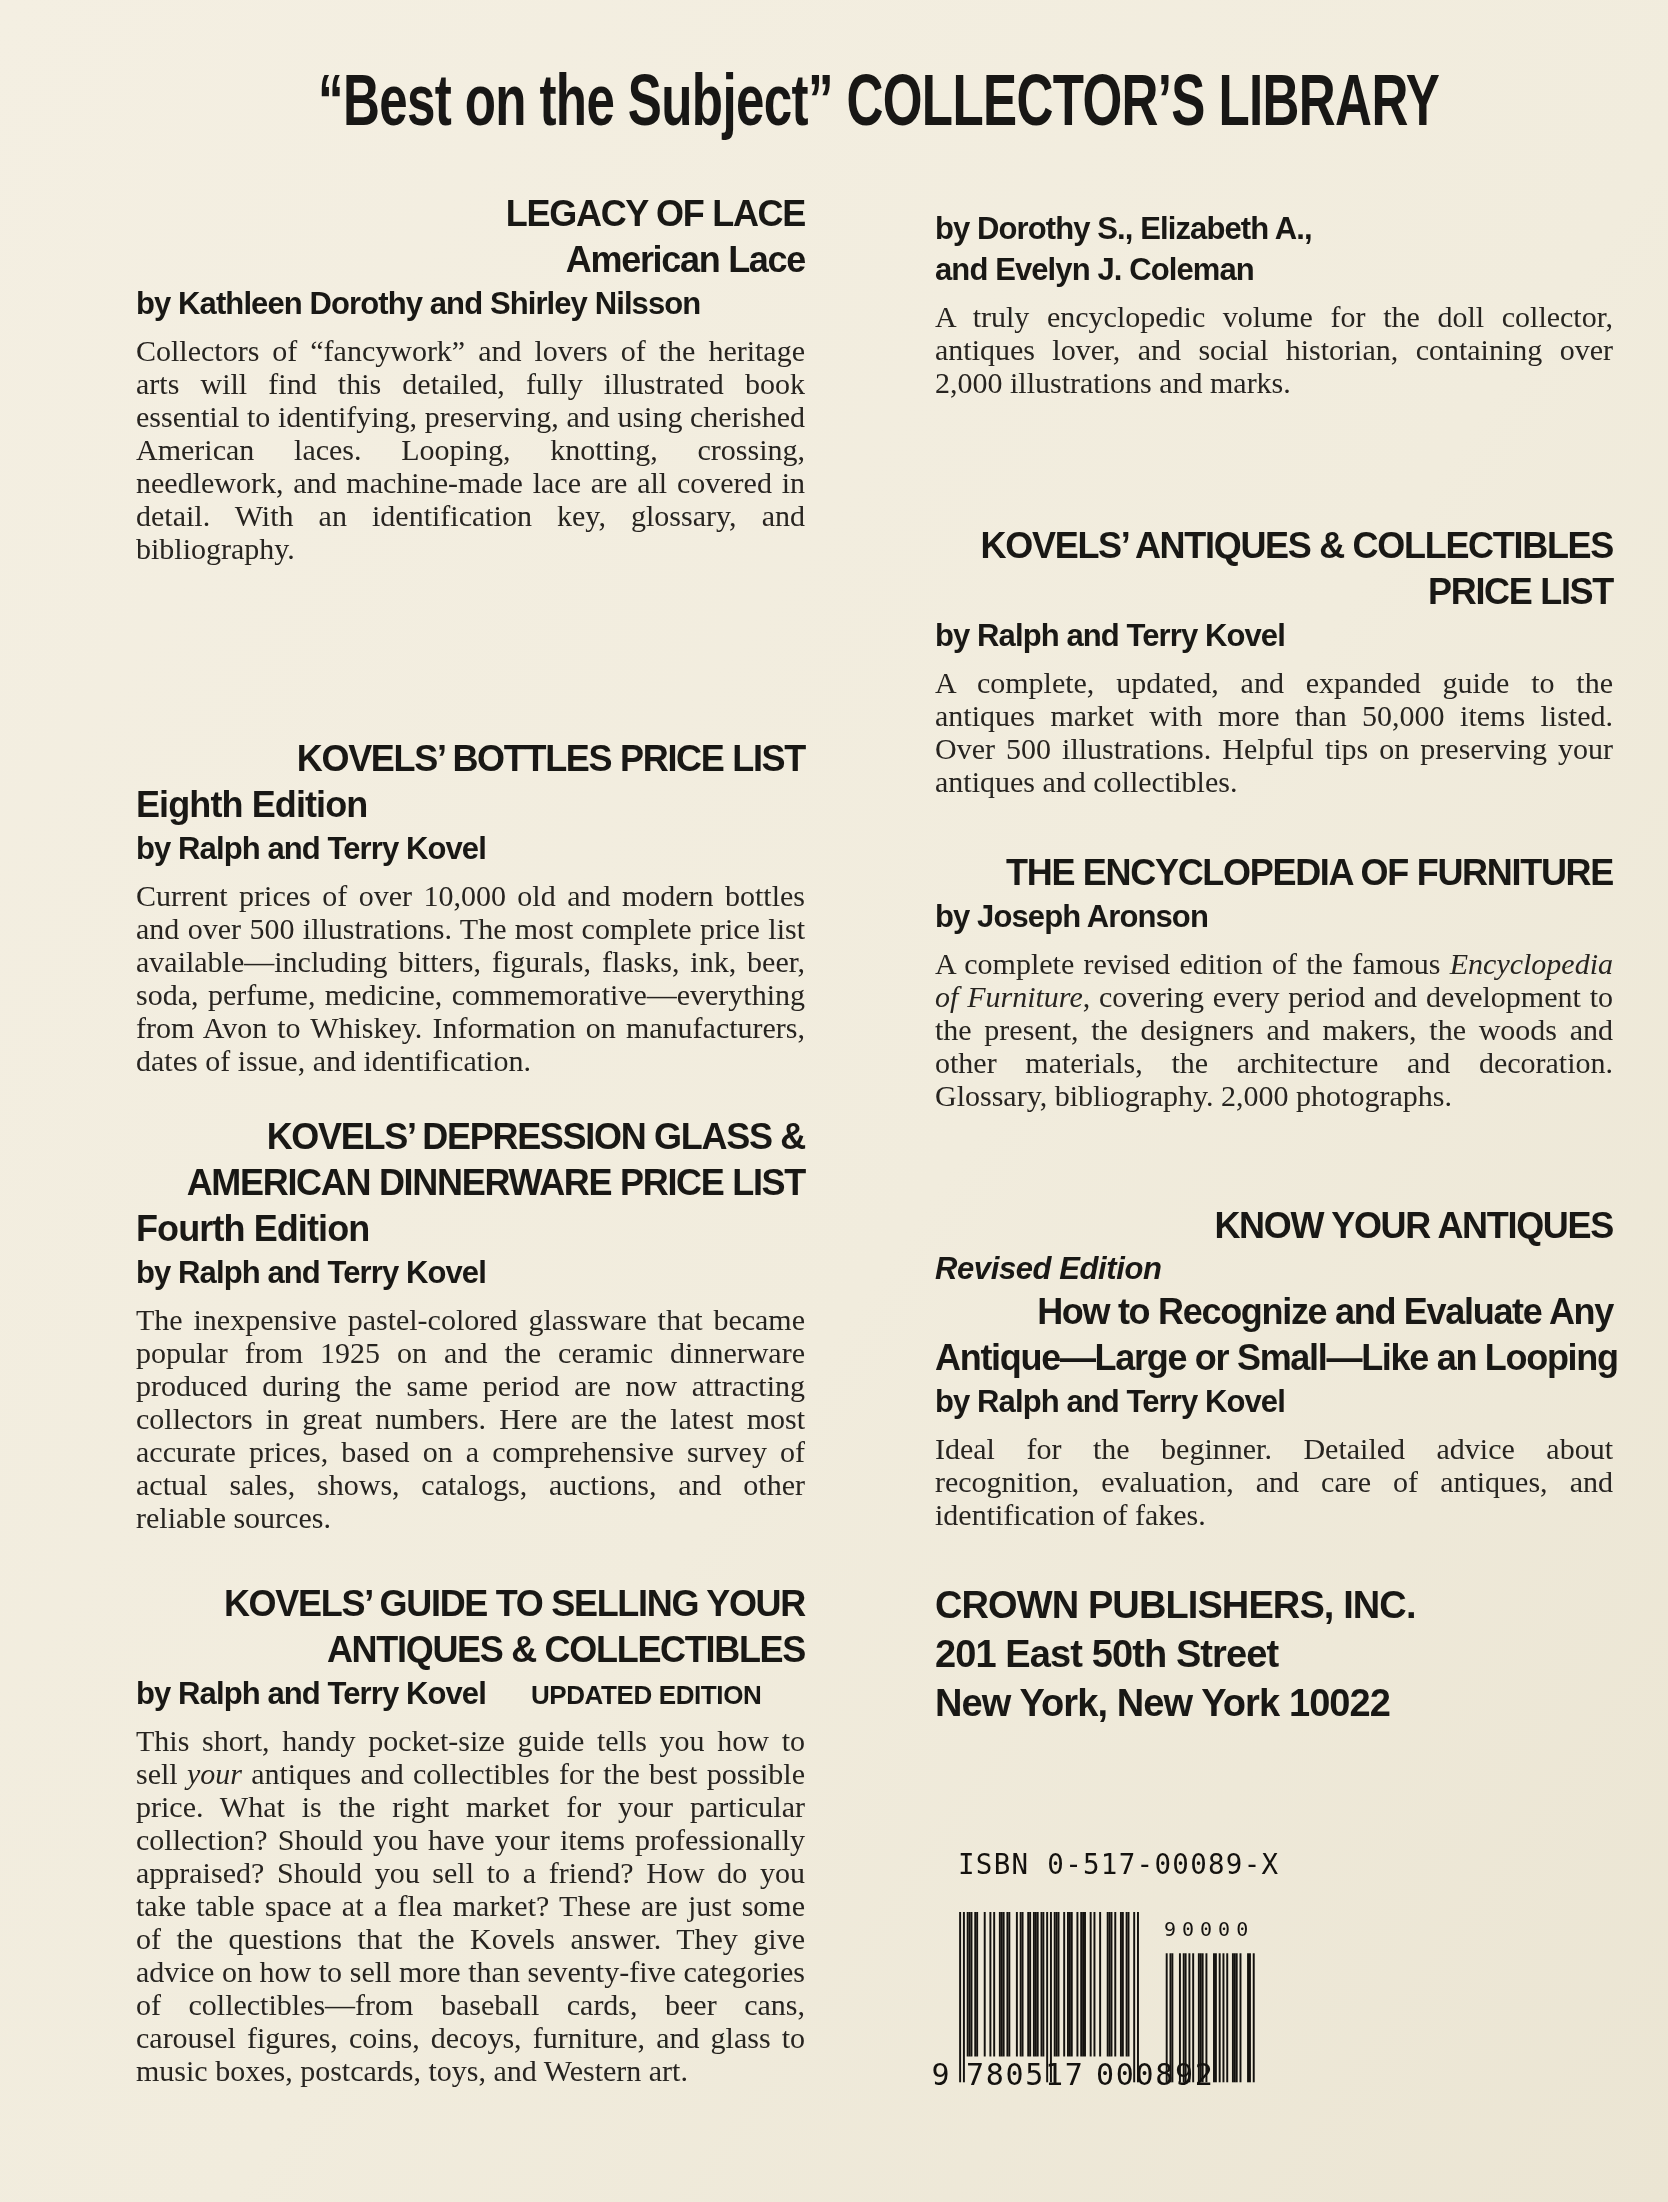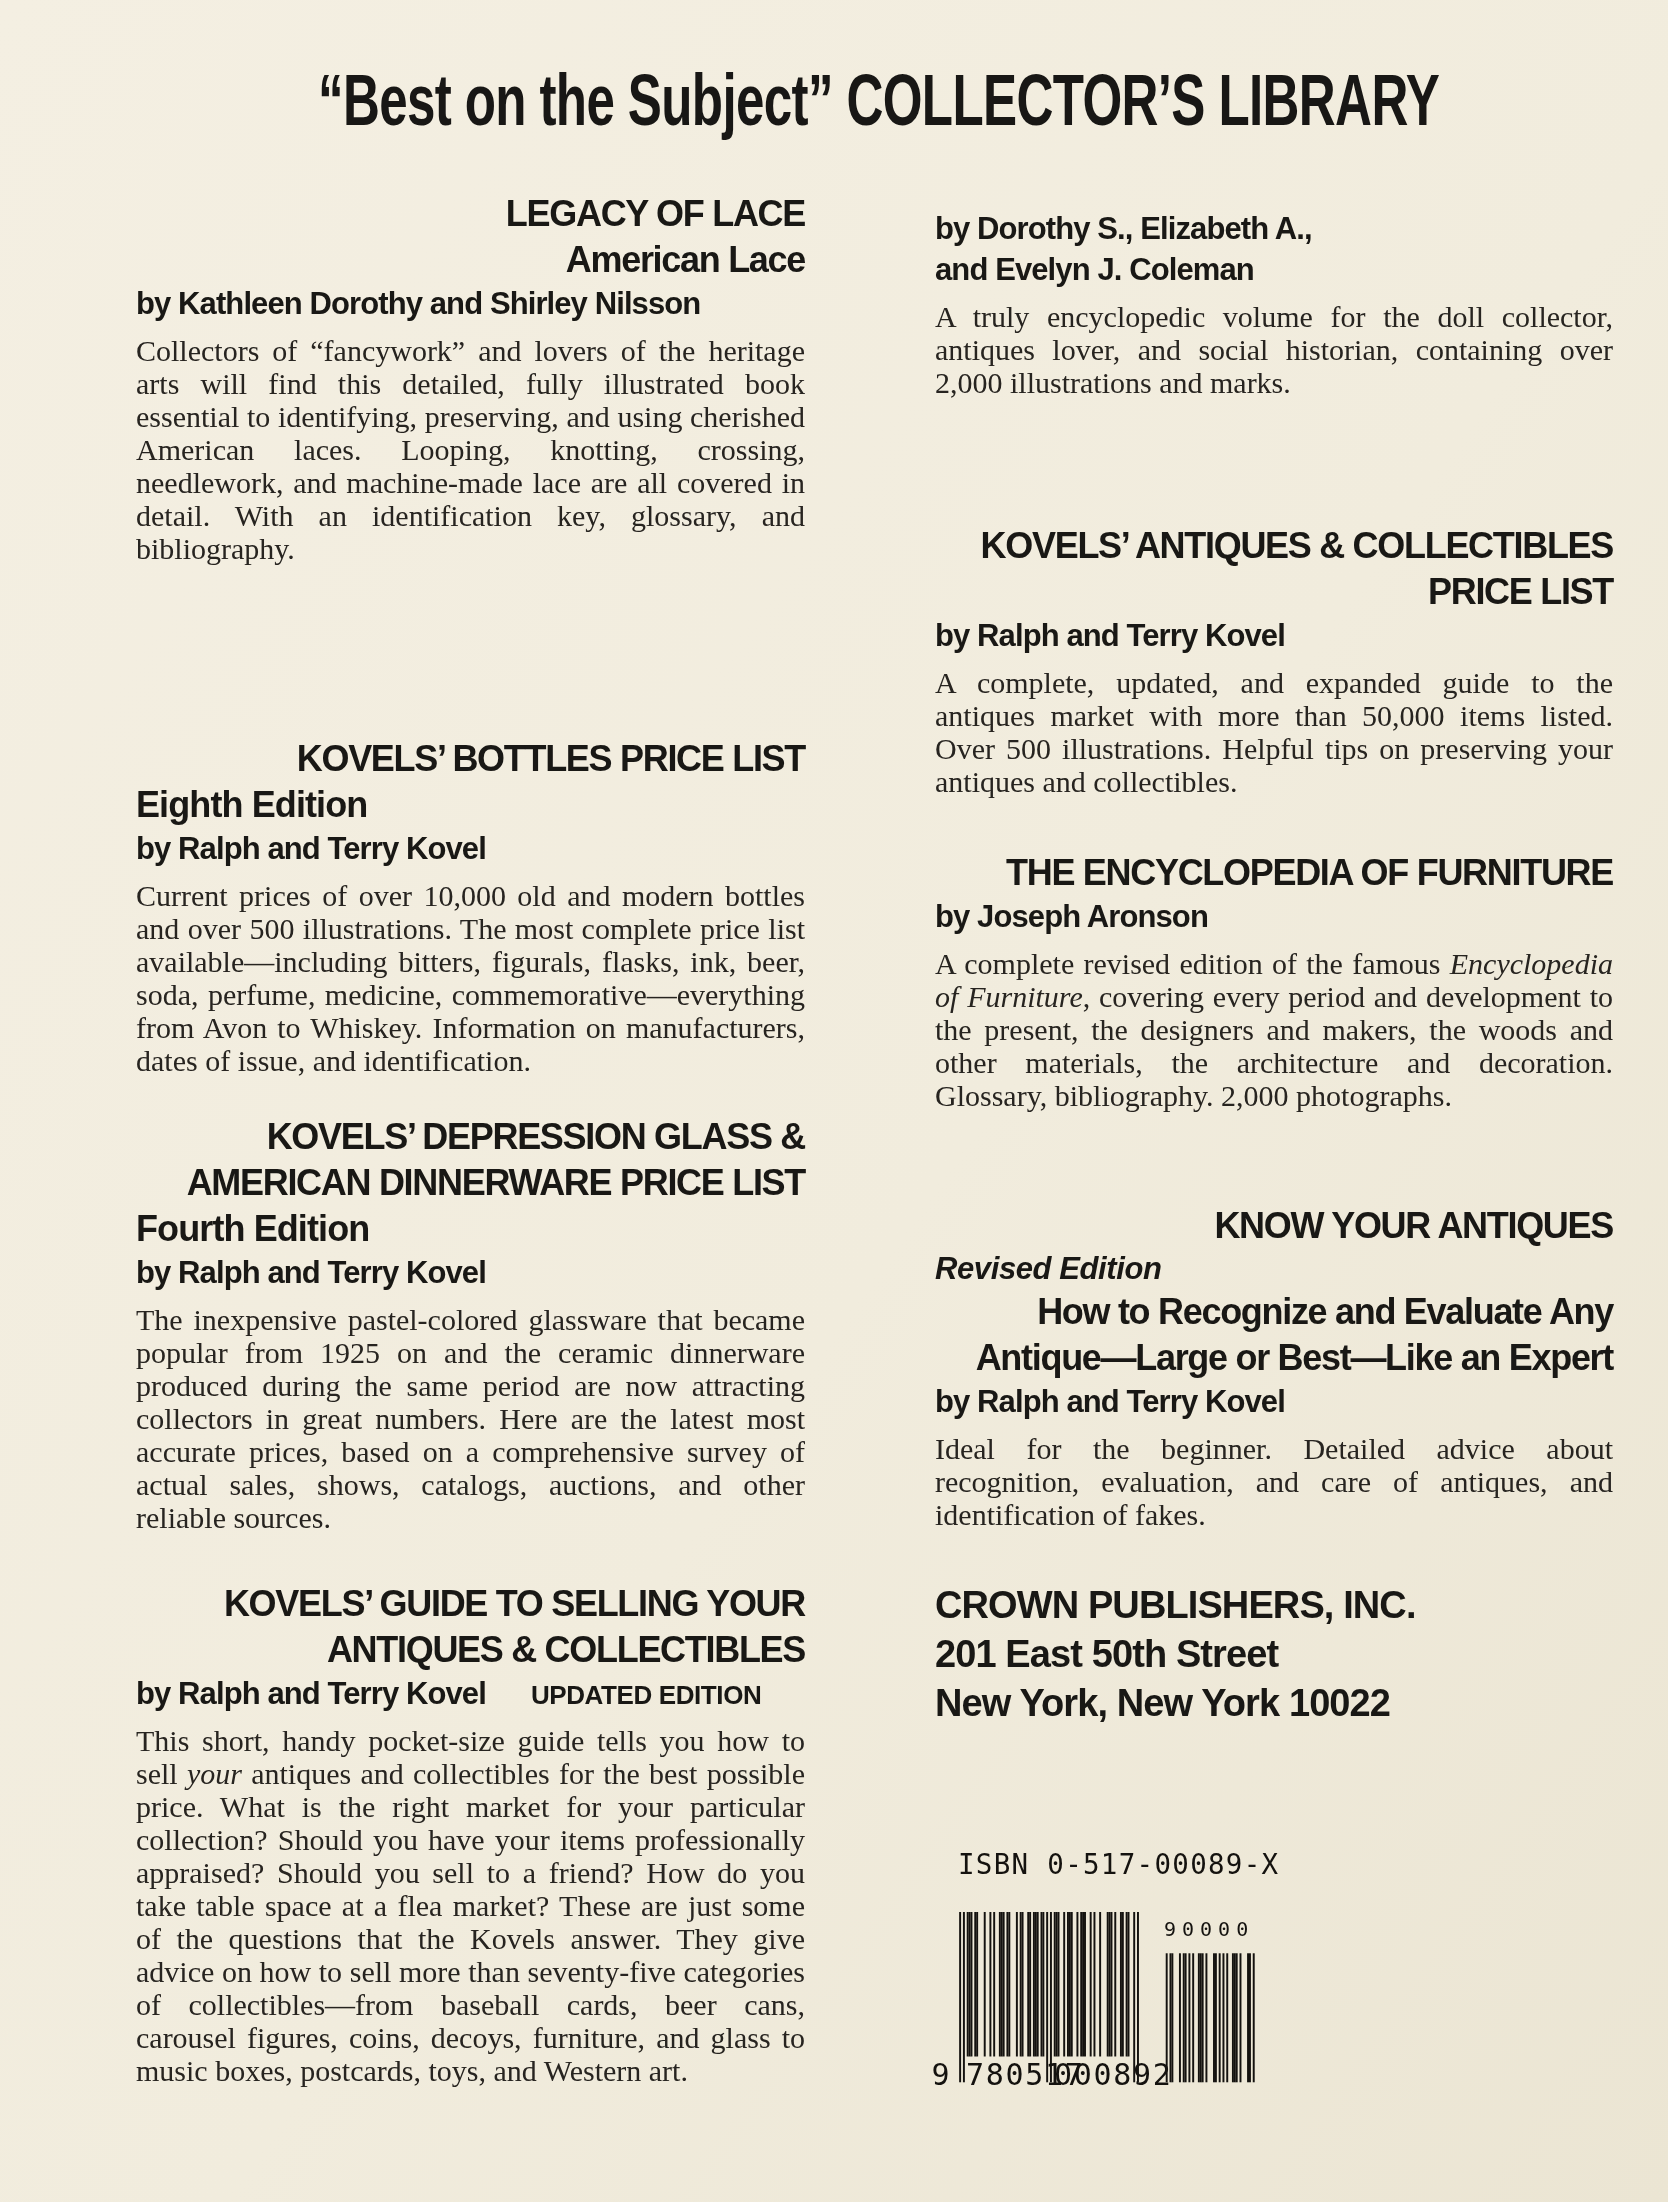--- a/index.html
+++ b/index.html
@@ -47,21 +47,21 @@
     font-size:27.5px;letter-spacing:1.3px;color:#14120f;white-space:nowrap;
   }
   .barcode{position:absolute;left:959px;top:1912px;width:297px;height:185px;}
   .barcode svg{position:absolute;left:0;top:0;}
   .bc-num{
     position:absolute;font-family:"DejaVu Sans Mono",monospace;
     font-size:30px;color:#14120f;letter-spacing:1.7px;
   }
   .bc-first{left:-27.5px;top:145px;}
   .bc-g1{left:6.9px;top:145px;width:83px;text-align:center;}
-  .bc-g2{left:95px;top:145px;width:83px;text-align:center;}
+  .bc-g2{left:95px;top:145px;width:83px;text-align:center;padding-left:42px;}
   .bc-sup{left:205px;top:5.2px;width:89px;text-align:center;letter-spacing:6px;font-size:20px;}
 </style>
 </head>
 <body>
 
 <div class="page">
 
   <div class="page-title">
     <span class="t">“Best on the Subject” COLLECTOR’S LIBRARY</span>
   </div>
@@ -133,21 +133,21 @@
     <p class="desc"><span>A complete revised edition of the famous </span><span style="font-style: italic;">Encyclopedia of Furniture</span><span>, covering every period and development to the present, the designers and makers, the woods and other materials, the architecture and decoration. Glossary, bibliography. 2,000 photographs.</span></p>
   </section>
 
   <section class="book" style="left:935px;top:1203px;width:678px;">
     <div class="h-title">
         <div class="line">KNOW YOUR ANTIQUES</div>
       </div>
     <div class="h-edition-italic">Revised Edition</div>
     <div class="h-sub">
         <div class="line">How to Recognize and Evaluate Any</div>
-        <div class="line">Antique—Large or Best—Like an Expert</div>
+        <div class="line">Antique—Large or Small—Like an Looping</div>
       </div>
     <div class="h-byline">by Ralph and Terry Kovel</div>
     <p class="desc"><span>Ideal for the beginner. Detailed advice about recognition, evaluation, and care of antiques, and identification of fakes.</span></p>
   </section>
 
   <div class="book pub" style="left:935px;top:1581px;width:678px;">
     <div class="line">CROWN PUBLISHERS, INC.</div>
     <div class="line">201 East 50th Street</div>
     <div class="line">New York, New York 10022</div>
   </div>

